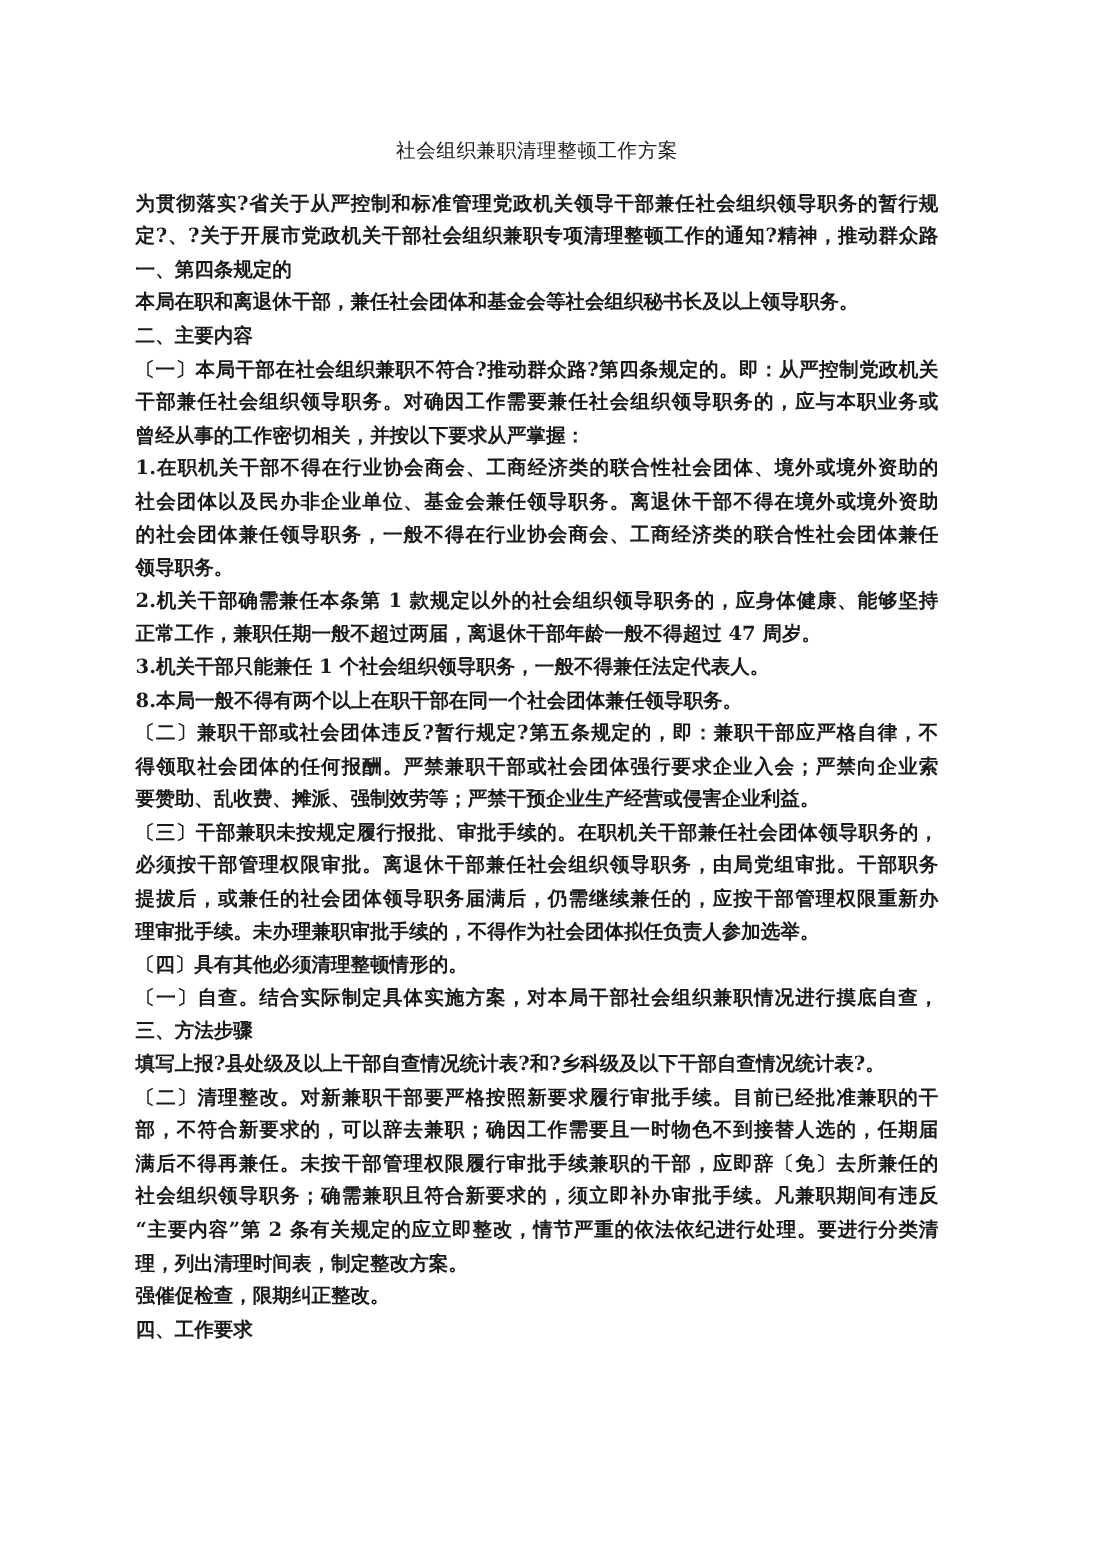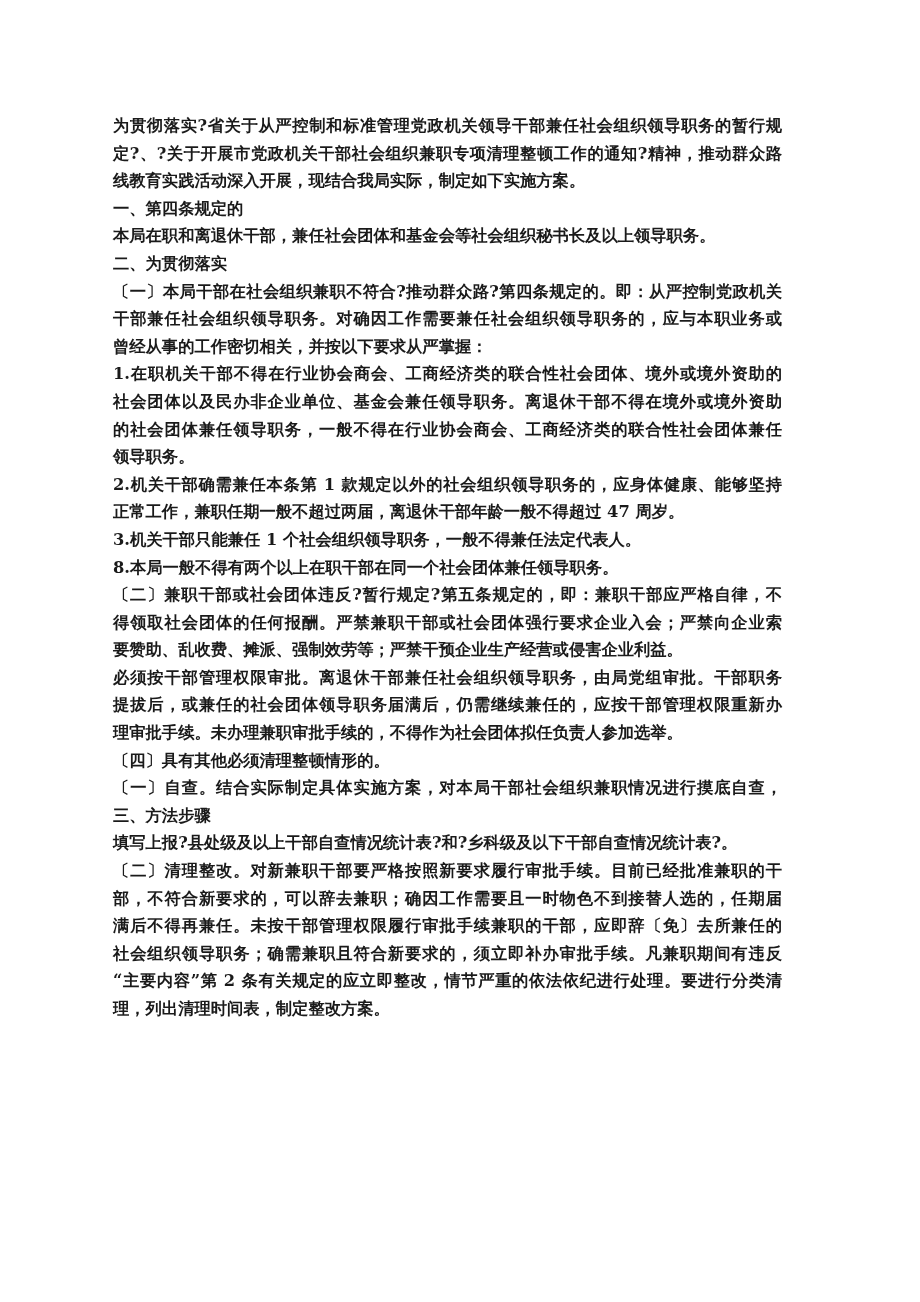--- a/index.html
+++ b/index.html
@@ -36,48 +36,51 @@
     white-space: normal;
     text-align: justify;
     -moz-text-align-last: justify;
     text-align-last: justify;
   }
 </style>
 </head>
 <body>
 
 <div class="page" style="background: rgb(255, 255, 255); color: rgb(26, 26, 26);">
+  <div class="title">社会组织兼职清理整顿工作方案</div>
   <div class="body">
       <div class="line just">为贯彻落实?省关于从严控制和标准管理党政机关领导干部兼任社会组织领导职务的暂行规</div>
       <div class="line just">定?、?关于开展市党政机关干部社会组织兼职专项清理整顿工作的通知?精神，推动群众路</div>
-      <div class="line">线教育实践活动深入开展，现结合我局实际，制定如下实施方案。</div>
       <div class="line">一、第四条规定的</div>
       <div class="line">本局在职和离退休干部，兼任社会团体和基金会等社会组织秘书长及以上领导职务。</div>
-      <div class="line">二、为贯彻落实</div>
+      <div class="line">二、主要内容</div>
       <div class="line just">〔一〕本局干部在社会组织兼职不符合?推动群众路?第四条规定的。即：从严控制党政机关</div>
       <div class="line just">干部兼任社会组织领导职务。对确因工作需要兼任社会组织领导职务的，应与本职业务或</div>
       <div class="line">曾经从事的工作密切相关，并按以下要求从严掌握：</div>
       <div class="line just">1.在职机关干部不得在行业协会商会、工商经济类的联合性社会团体、境外或境外资助的</div>
       <div class="line just">社会团体以及民办非企业单位、基金会兼任领导职务。离退休干部不得在境外或境外资助</div>
       <div class="line just">的社会团体兼任领导职务，一般不得在行业协会商会、工商经济类的联合性社会团体兼任</div>
       <div class="line">领导职务。</div>
       <div class="line just">2.机关干部确需兼任本条第 1 款规定以外的社会组织领导职务的，应身体健康、能够坚持</div>
       <div class="line">正常工作，兼职任期一般不超过两届，离退休干部年龄一般不得超过 47 周岁。</div>
       <div class="line">3.机关干部只能兼任 1 个社会组织领导职务，一般不得兼任法定代表人。</div>
       <div class="line">8.本局一般不得有两个以上在职干部在同一个社会团体兼任领导职务。</div>
       <div class="line just">〔二〕兼职干部或社会团体违反?暂行规定?第五条规定的，即：兼职干部应严格自律，不</div>
       <div class="line just">得领取社会团体的任何报酬。严禁兼职干部或社会团体强行要求企业入会；严禁向企业索</div>
       <div class="line">要赞助、乱收费、摊派、强制效劳等；严禁干预企业生产经营或侵害企业利益。</div>
+      <div class="line just">〔三〕干部兼职未按规定履行报批、审批手续的。在职机关干部兼任社会团体领导职务的，</div>
       <div class="line just">必须按干部管理权限审批。离退休干部兼任社会组织领导职务，由局党组审批。干部职务</div>
       <div class="line just">提拔后，或兼任的社会团体领导职务届满后，仍需继续兼任的，应按干部管理权限重新办</div>
       <div class="line">理审批手续。未办理兼职审批手续的，不得作为社会团体拟任负责人参加选举。</div>
       <div class="line">〔四〕具有其他必须清理整顿情形的。</div>
       <div class="line just">〔一〕自查。结合实际制定具体实施方案，对本局干部社会组织兼职情况进行摸底自查，</div>
       <div class="line">三、方法步骤</div>
       <div class="line">填写上报?县处级及以上干部自查情况统计表?和?乡科级及以下干部自查情况统计表?。</div>
       <div class="line just">〔二〕清理整改。对新兼职干部要严格按照新要求履行审批手续。目前已经批准兼职的干</div>
       <div class="line just">部，不符合新要求的，可以辞去兼职；确因工作需要且一时物色不到接替人选的，任期届</div>
       <div class="line just">满后不得再兼任。未按干部管理权限履行审批手续兼职的干部，应即辞〔免〕去所兼任的</div>
       <div class="line just">社会组织领导职务；确需兼职且符合新要求的，须立即补办审批手续。凡兼职期间有违反</div>
       <div class="line just">“主要内容”第 2 条有关规定的应立即整改，情节严重的依法依纪进行处理。要进行分类清</div>
       <div class="line">理，列出清理时间表，制定整改方案。</div>
+      <div class="line">强催促检查，限期纠正整改。</div>
+      <div class="line">四、工作要求</div>
     </div>
 </div>
 
 </body></html>

